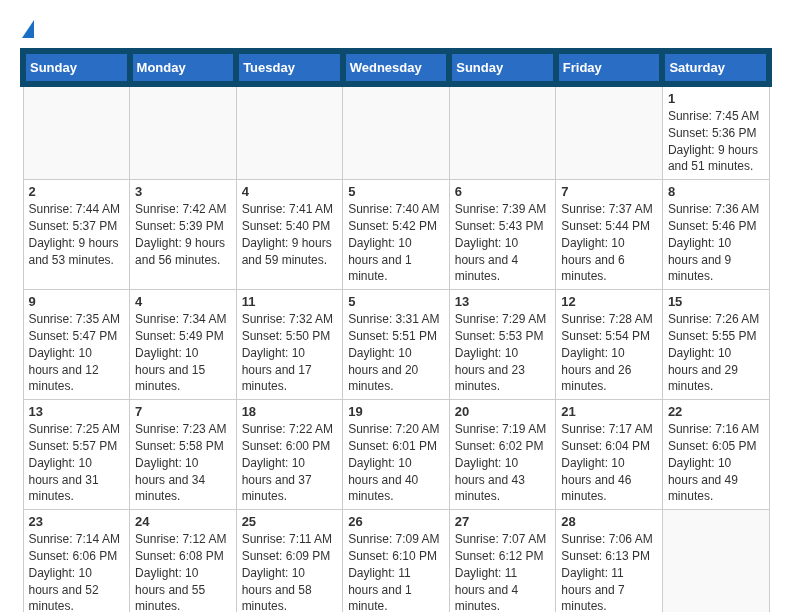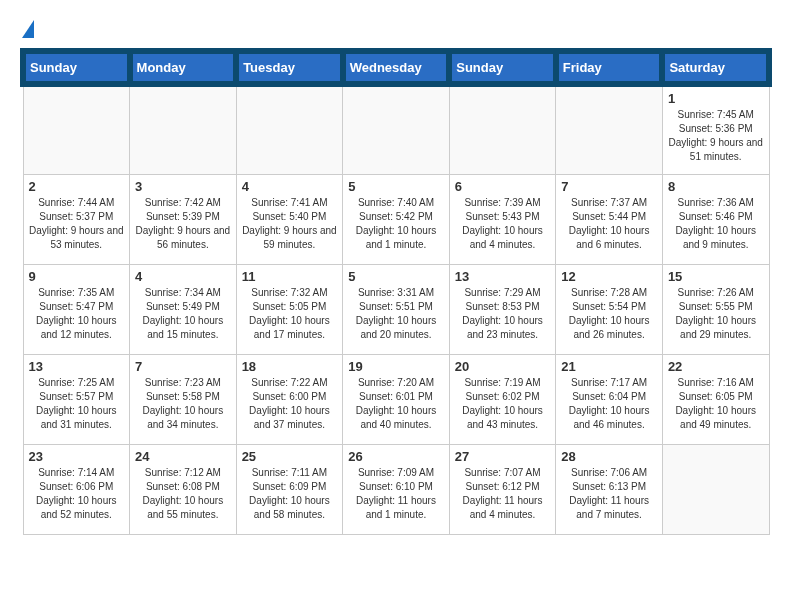--- a/index.html
+++ b/index.html
@@ -72,24 +72,23 @@
       background: #fff;
     }
     td.empty { background: #f9f9f9; }
     .day-num {
       font-size: 13px;
       font-weight: bold;
       display: block;
       margin-bottom: 2px;
     }
     .day-info {
-      font-size: 10px;
+      font-size: 12px;
       line-height: 1.4;
       color: #333;
-      text-align: center;
     }
   </style>
 </head>
 <body>
 
 <div class="header">
   <div class="logo">
     <div class="logo-text">
       <span class="logo-general"></span>
       <span class="logo-icon"></span>
@@ -182,33 +181,33 @@
         </td>
         <td>
           <span class="day-num">4</span>
           <div class="day-info">Sunrise: 7:34 AM
 Sunset: 5:49 PM
 Daylight: 10 hours and 15 minutes.</div>
         </td>
         <td>
           <span class="day-num">11</span>
           <div class="day-info">Sunrise: 7:32 AM
-Sunset: 5:05 PM
+Sunset: 5:50 PM
 Daylight: 10 hours and 17 minutes.</div>
         </td>
         <td>
           <span class="day-num">5</span>
           <div class="day-info">Sunrise: 3:31 AM
 Sunset: 5:51 PM
 Daylight: 10 hours and 20 minutes.</div>
         </td>
         <td>
           <span class="day-num">13</span>
           <div class="day-info">Sunrise: 7:29 AM
-Sunset: 8:53 PM
+Sunset: 5:53 PM
 Daylight: 10 hours and 23 minutes.</div>
         </td>
         <td>
           <span class="day-num">12</span>
           <div class="day-info">Sunrise: 7:28 AM
 Sunset: 5:54 PM
 Daylight: 10 hours and 26 minutes.</div>
         </td>
         <td>
           <span class="day-num">15</span>

